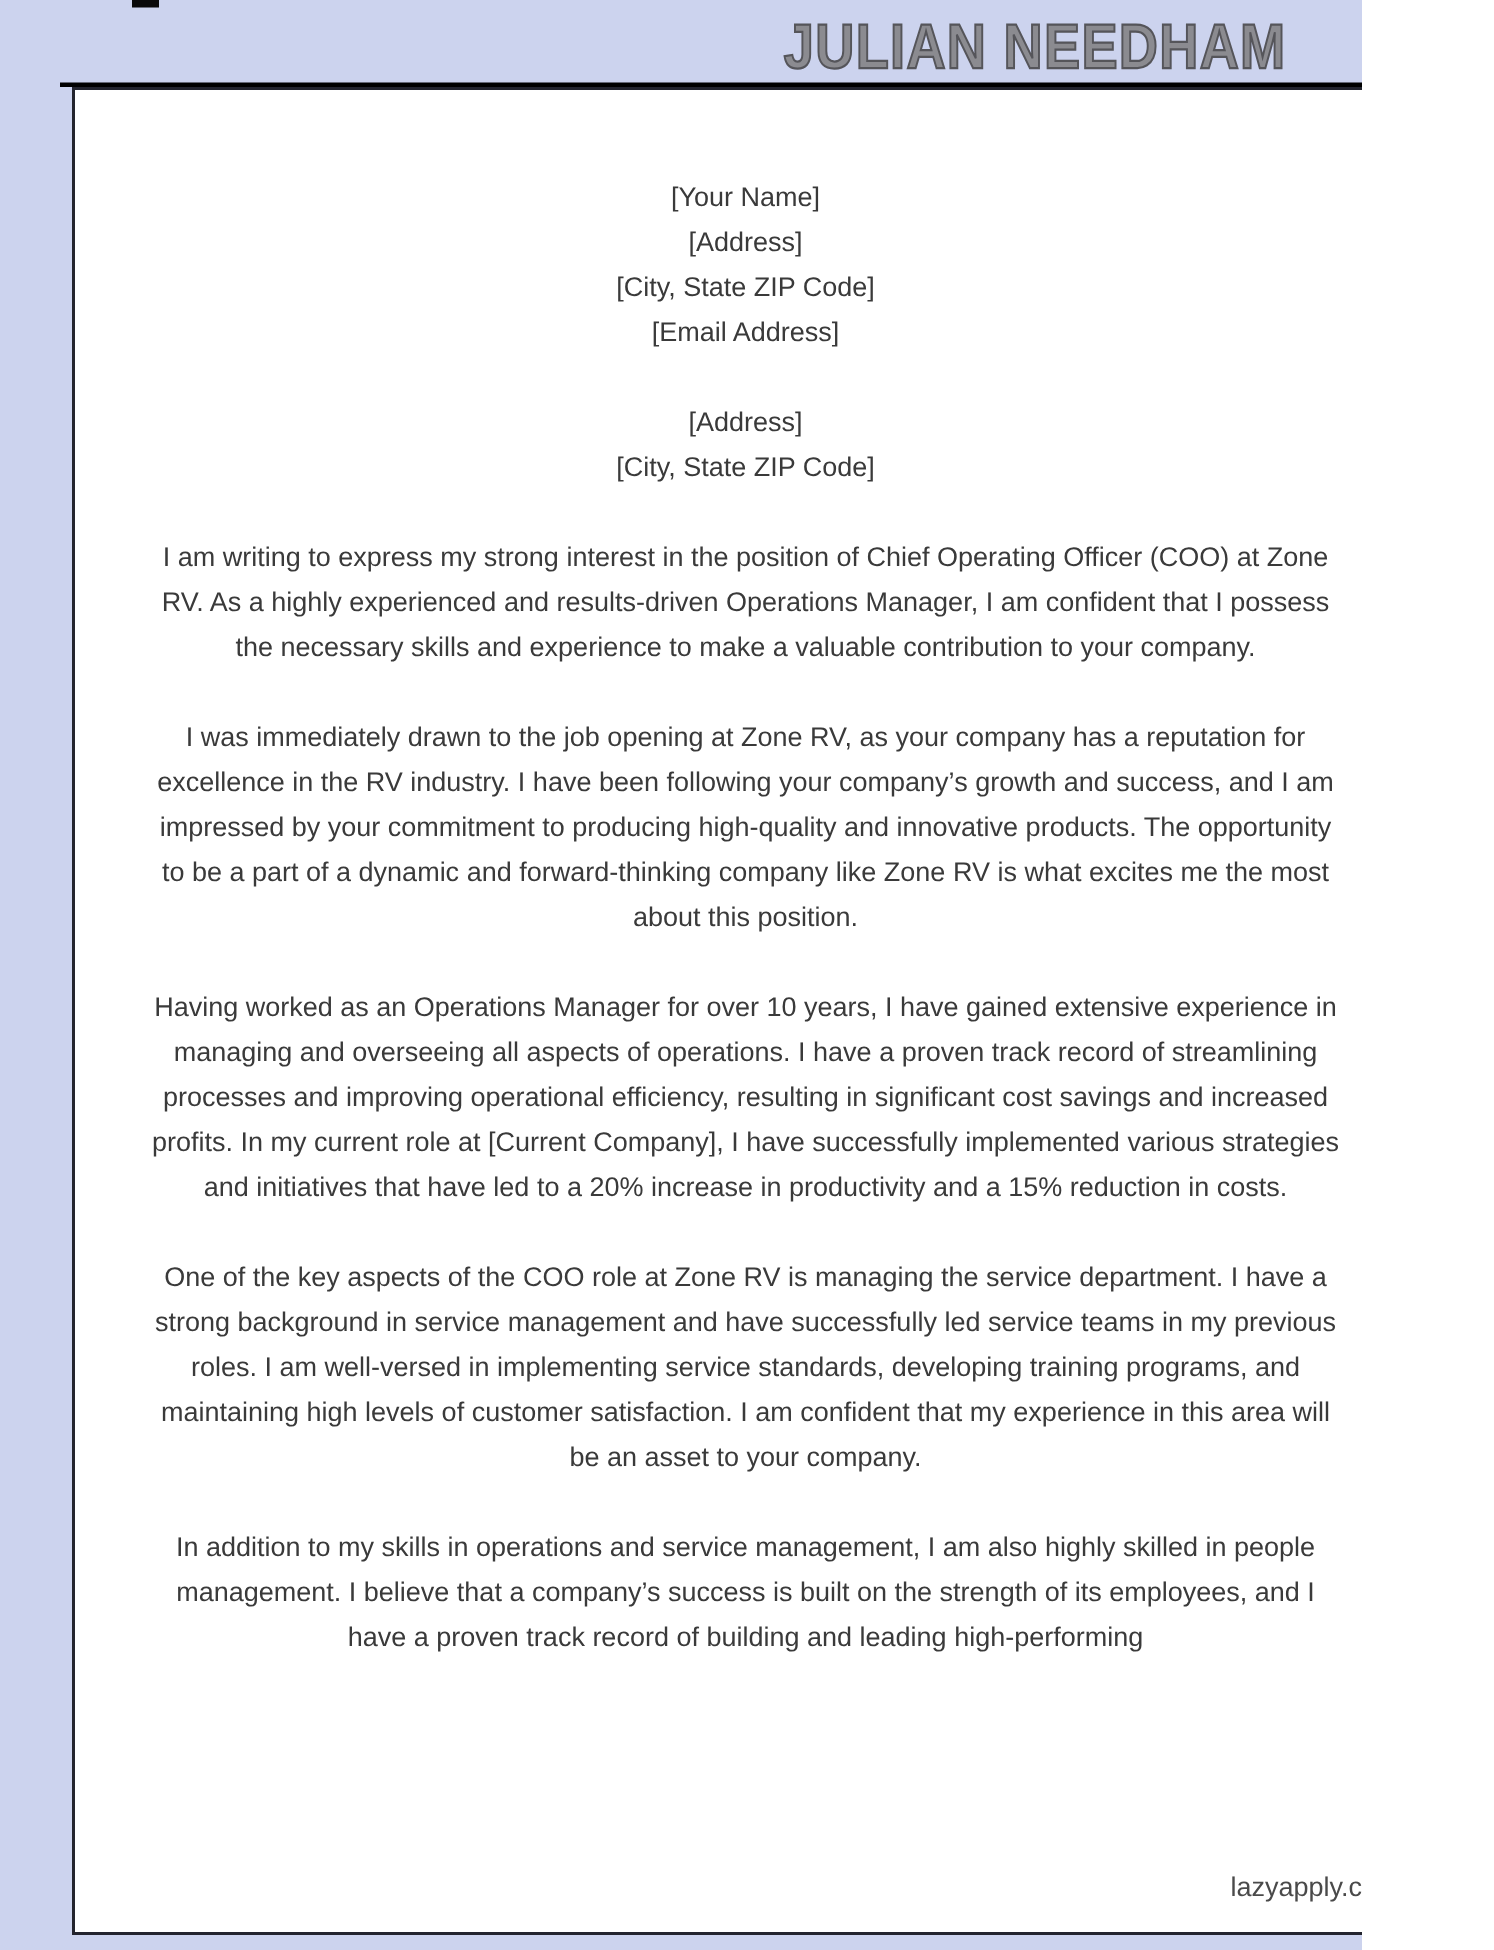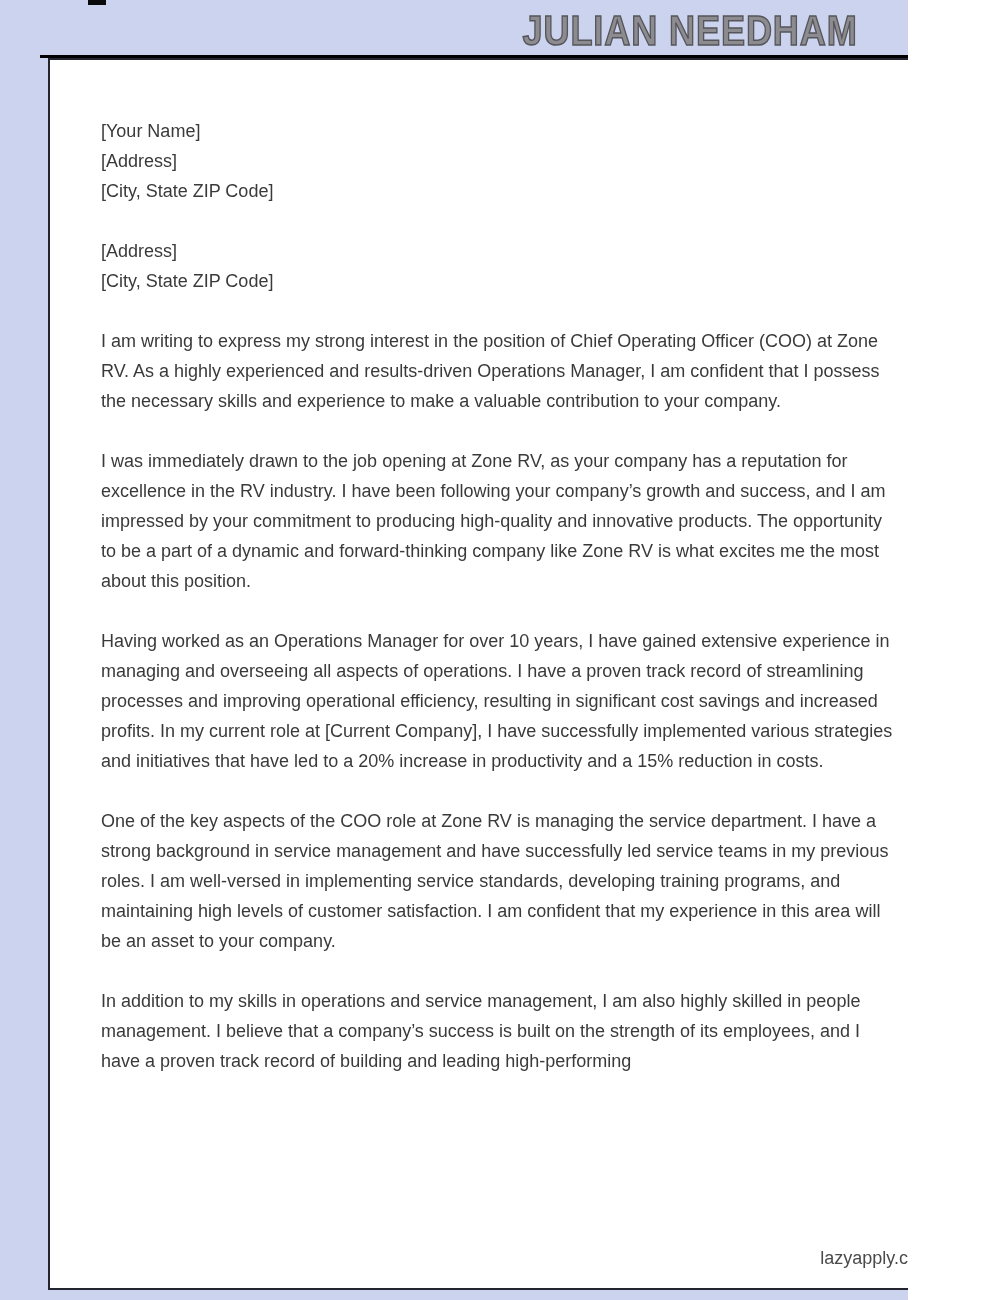--- a/index.html
+++ b/index.html
@@ -14,20 +14,21 @@
   * { margin: 0; padding: 0; box-sizing: border-box; }
   html, body {
     font-family: "Liberation Sans", sans-serif;
   }
   .canvas {
     position: relative;
     width: 908px;
     height: 1300px;
     background: var(--background);
     overflow: hidden;
+    text-align: center;
   }
   .corner-mark {
     position: absolute;
     left: 88px;
     top: 0;
     width: 18px;
     height: 5px;
     background: #0a0a0a;
   }
   .letterhead {
@@ -90,20 +91,21 @@
 
   <div class="header-rule"></div>
 
   <div class="page">
     <div class="letter">
 
       <div class="block">
         <div>[Your Name]</div>
         <div>[Address]</div>
         <div>[City, State ZIP Code]</div>
+        <div>[Email Address]</div>
       </div>
 
       <div class="block">
         <div>[Address]</div>
         <div>[City, State ZIP Code]</div>
       </div>
 
 
       <p class="para">I am writing to express my strong interest in the position of Chief Operating Officer (COO) at Zone RV. As a highly experienced and results-driven Operations Manager, I am confident that I possess the necessary skills and experience to make a valuable contribution to your company.</p>
       <p class="para">I was immediately drawn to the job opening at Zone RV, as your company has a reputation for excellence in the RV industry. I have been following your company’s growth and success, and I am impressed by your commitment to producing high-quality and innovative products. The opportunity to be a part of a dynamic and forward-thinking company like Zone RV is what excites me the most about this position.</p>

